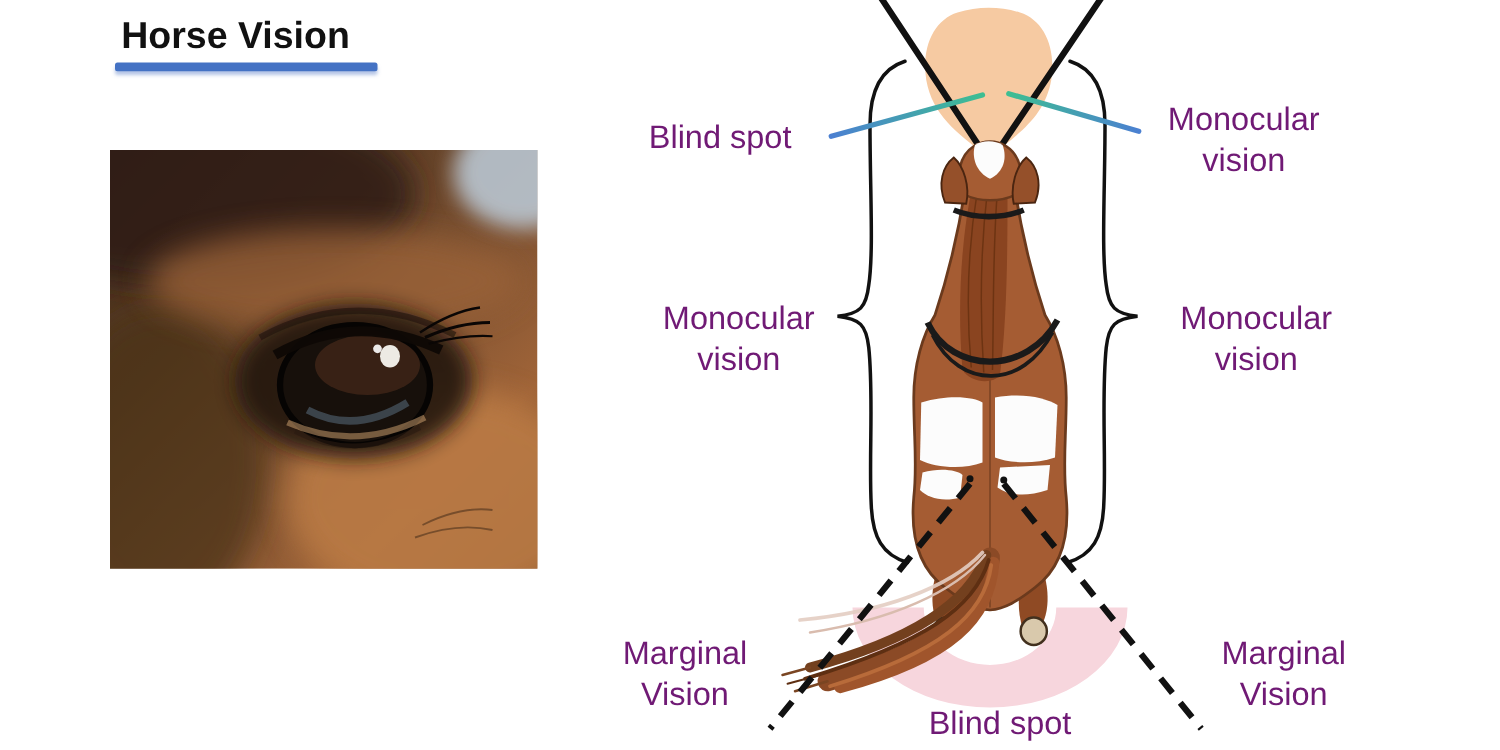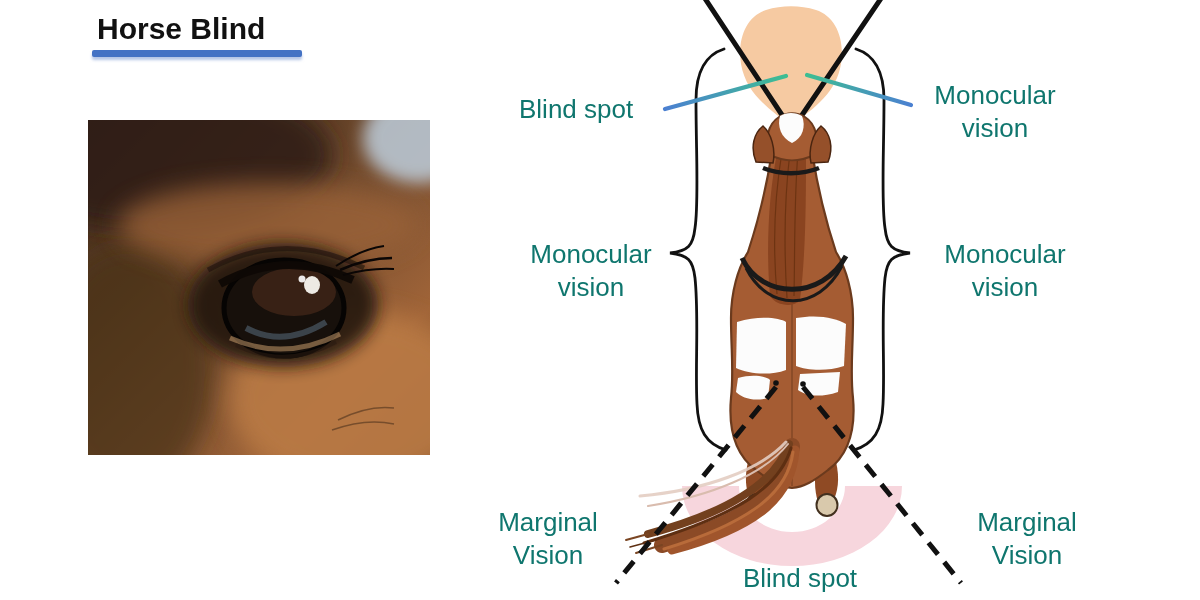--- a/index.html
+++ b/index.html
@@ -5,37 +5,37 @@
   html,body{margin:0;padding:0;background:#fff;}
   .stage{position:relative;width:1200px;height:600px;background:#ffffff;overflow:hidden;
          font-family:"Liberation Sans", sans-serif;color:#1a1a1a;}
   .page-title{position:absolute;left:97px;top:12px;font-size:30px;font-weight:700;
               color:#111;white-space:nowrap;}
   .title-underline{position:absolute;left:92px;top:50px;width:210px;height:7px;
               background:#4472C4;border-radius:2px;
               box-shadow:0 3px 3px rgba(120,150,210,.55);}
   .photo{position:absolute;left:88px;top:120px;width:342px;height:335px;}
   .diagram-svg{position:absolute;left:0;top:0;width:1200px;height:600px;pointer-events:none;}
-  .lbl{position:absolute;font-size:26px;line-height:33px;color:#0f766e;}
+  .lbl{position:absolute;font-size:26px;line-height:33px;color:#701a75;}
   .lbl.center{text-align:center;}
   .nowrap{white-space:nowrap;}
   .lbl-blind-top{left:519px;top:93px;}
   .lbl-binocular{left:919px;top:79px;width:152px;}
   .lbl-monocular-left{left:511px;top:238px;width:160px;}
   .lbl-monocular-right{left:925px;top:238px;width:160px;}
   .lbl-marginal-left{left:483px;top:506px;width:130px;}
   .lbl-marginal-right{left:962px;top:506px;width:130px;}
   .lbl-blind-bottom{left:730px;top:562px;width:140px;}
 </style>
 </head>
 <body>
 
 <div class="stage">
 
-  <div class="page-title">Horse Blind</div>
+  <div class="page-title">Horse Vision</div>
   <div class="title-underline"></div>
 
   <svg class="photo" viewBox="0 0 342 335" role="img" aria-label="Close-up photograph of a brown horse's eye">
     <defs>
       <linearGradient id="furG" x1="0" y1="0" x2="1" y2="1">
         <stop offset="0" stop-color="#3E2A1C"></stop>
         <stop offset="0.3" stop-color="#5C3D24"></stop>
         <stop offset="0.55" stop-color="#7E5232"></stop>
         <stop offset="0.78" stop-color="#A06438"></stop>
         <stop offset="1" stop-color="#7E4E2A"></stop>

